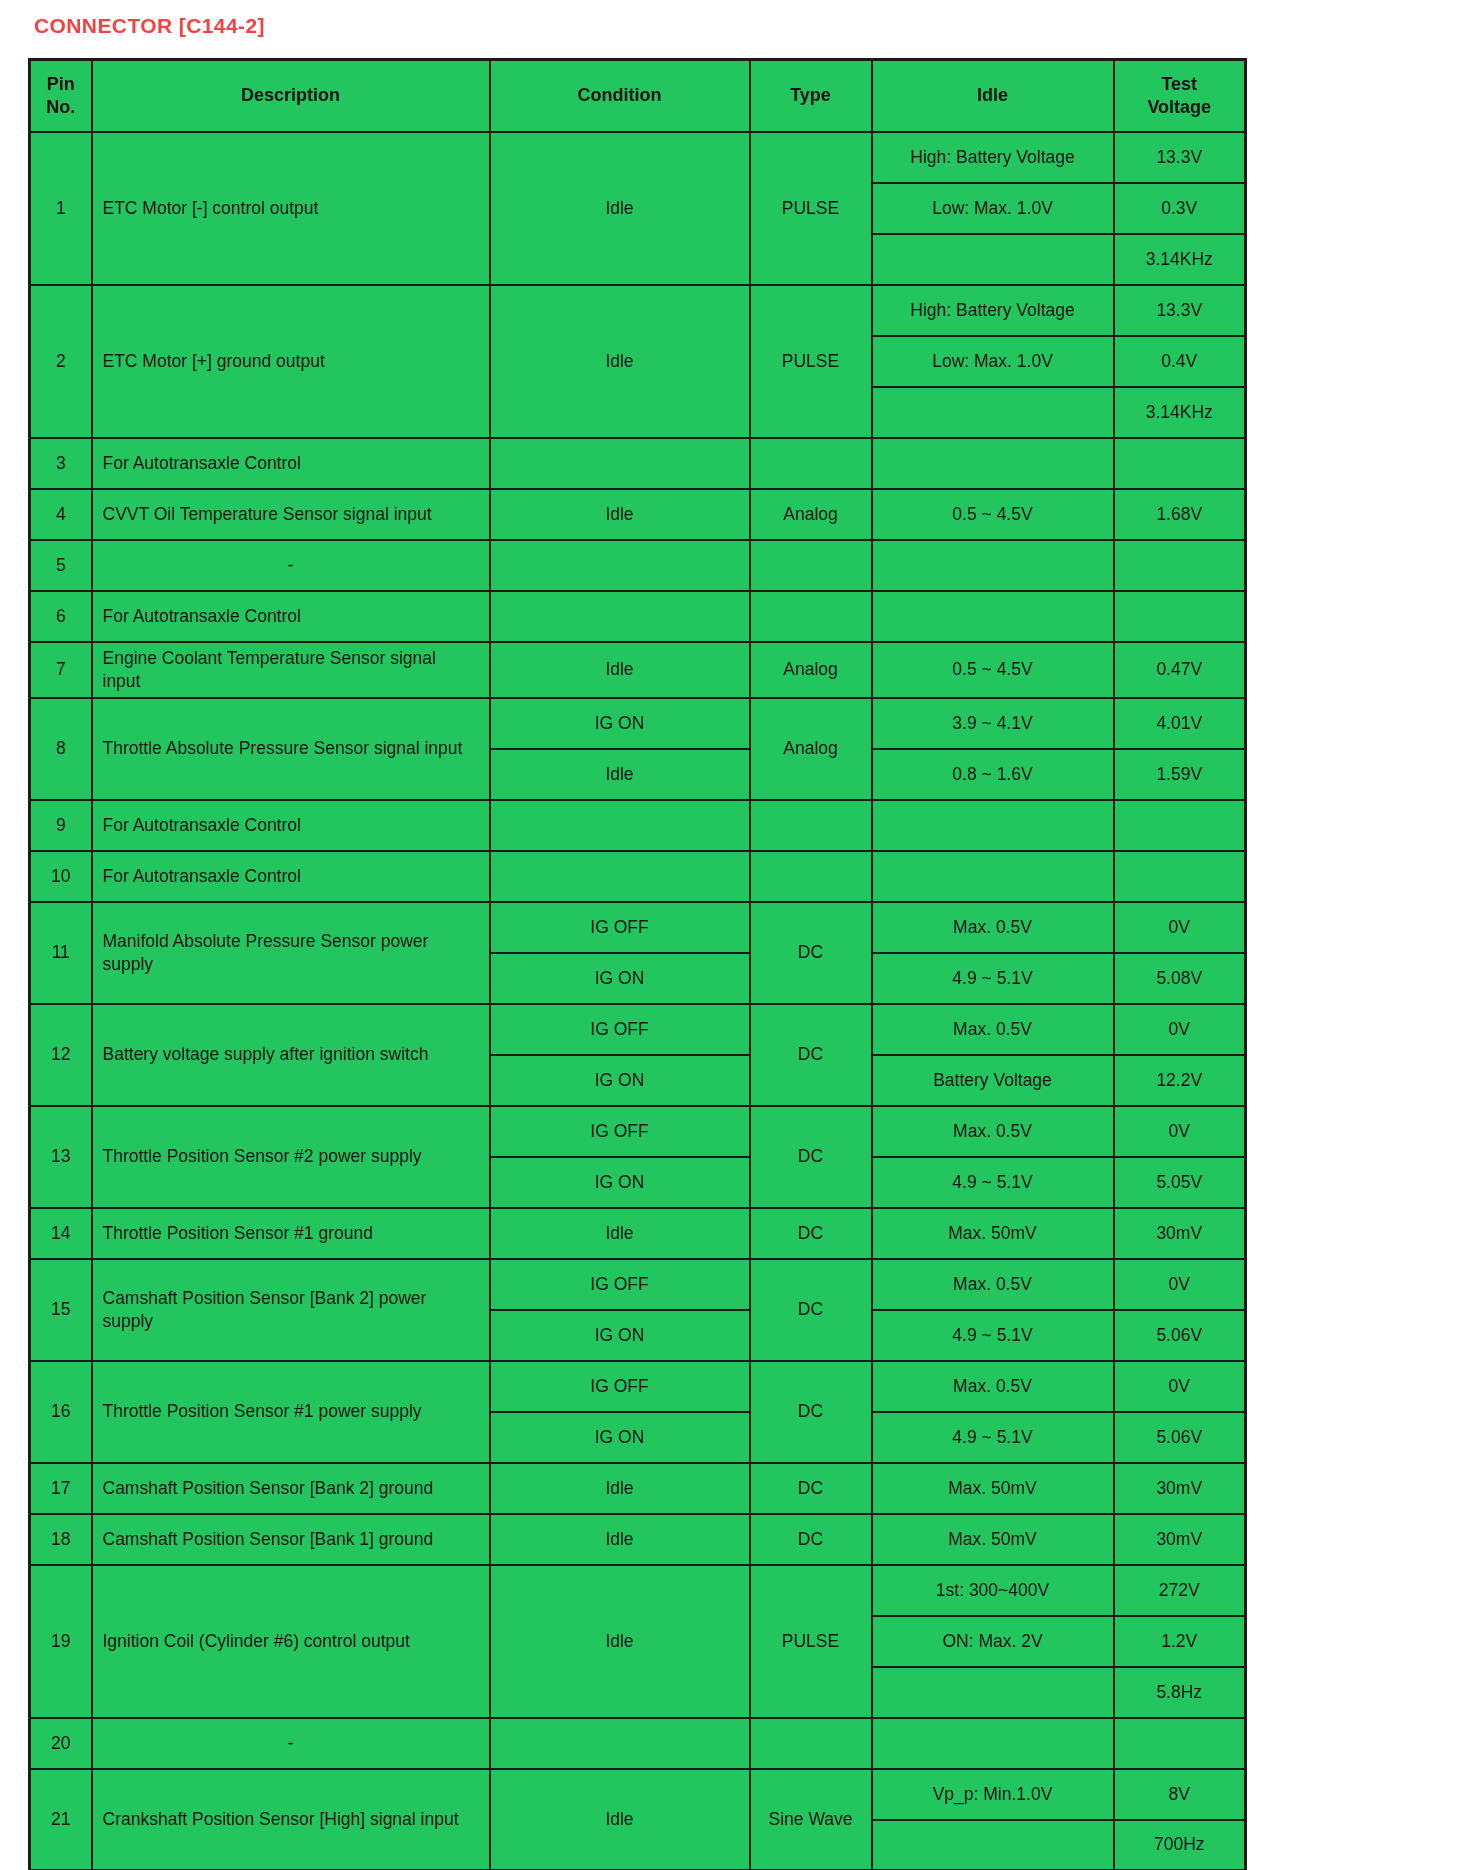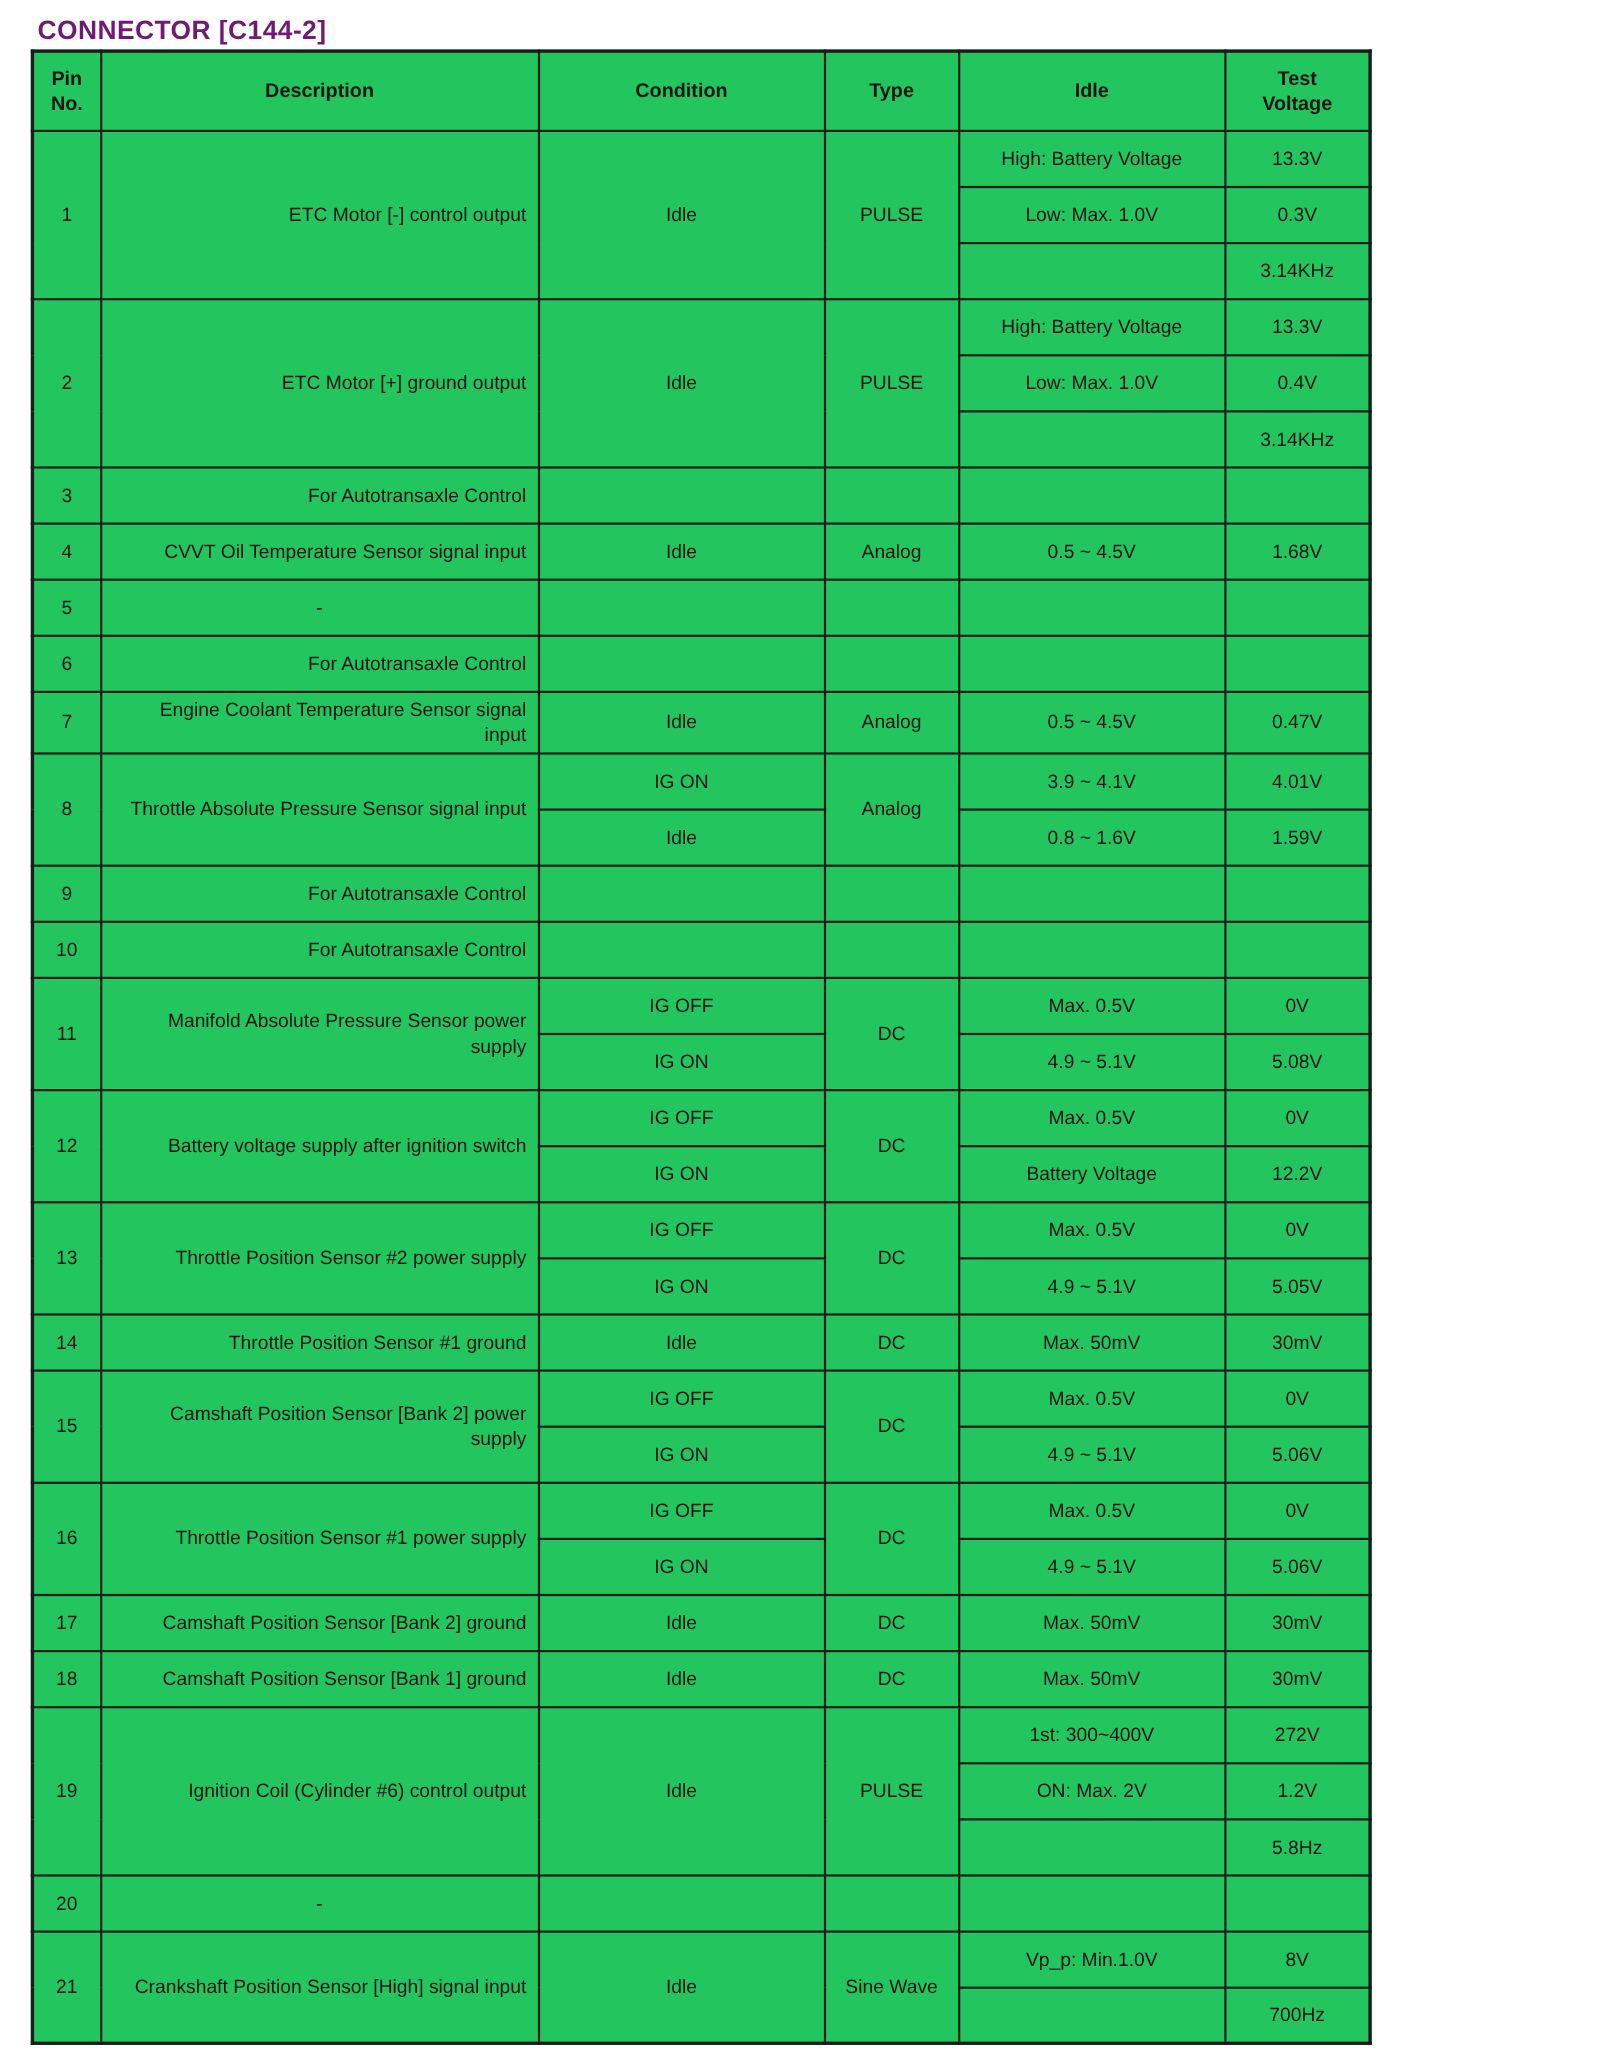--- a/index.html
+++ b/index.html
@@ -9,25 +9,25 @@
     font-family: "Liberation Sans", sans-serif;
     color: #121212;
   }
   .page {
     width: 1472px;
     box-sizing: border-box;
     padding: 12px 0 20px 28px;
     background: #ffffff;
   }
   .title {
-    font-size: 24px;
+    font-size: 21px;
     font-weight: bold;
     letter-spacing: 0.4px;
-    margin: 2px 0 3px 6px;
-    color: #701a75;
+    margin: 2px 0 20px 6px;
+    color: #ef4444;
   }
   table.connector {
     border-collapse: collapse;
     table-layout: fixed;
     width: 1216px;
     border: 3px solid #1b1b1b;
     background: #22c55e;
   }
   table.connector th,
   table.connector td {
@@ -43,21 +43,21 @@
     font-weight: bold;
     font-size: 18px;
     height: 62px;
     text-align: center;
     white-space: pre-line;
   }
   table.connector tbody tr {
     height: 51px;
   }
   td.center { text-align: center; }
-  td.left  { text-align: right; padding-left: 14px; }
+  td.left  { text-align: left; padding-left: 14px; }
 </style>
 </head>
 <body>
 
 <div class="page">
   <div class="title">CONNECTOR [C144-2]</div>
 
   <table class="connector">
     <colgroup>
       <col style="width:62px">

